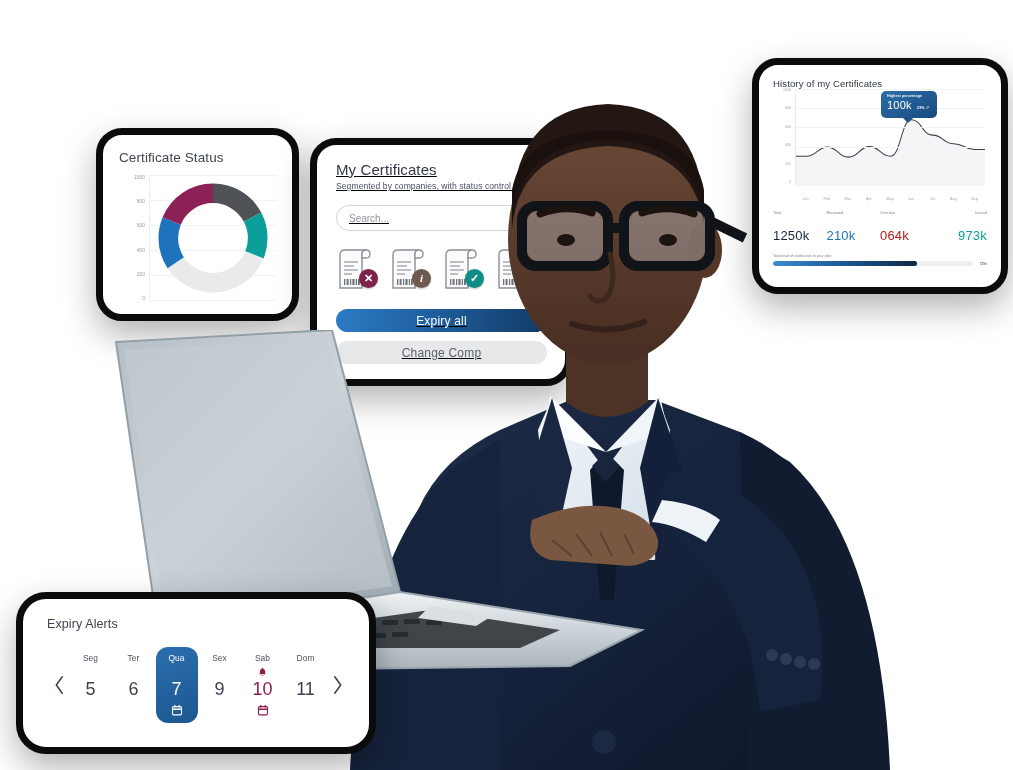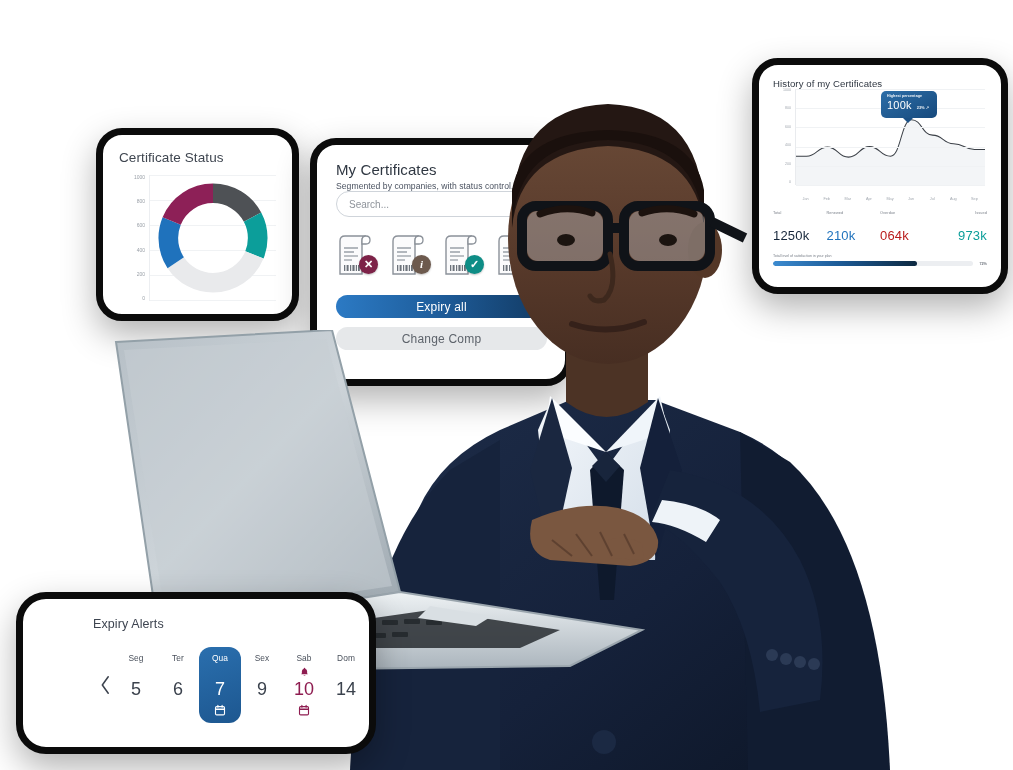--- a/index.html
+++ b/index.html
@@ -49,21 +49,21 @@
     border-left: 1px solid #eceef1;
   }
   .gridline { position: absolute; left: 0; right: 0; height: 1px; background: #f0f2f4; }
   .donut { position: absolute; left: 50%; top: 50%; transform: translate(-50%,-50%); }
 
   
   #certCard { left: 310px; top: 138px; width: 262px; height: 248px; z-index: 4; }
   .mc-title { font-size: 15px; color: #2f3742; font-weight: 400; letter-spacing:.1px; }
   .mc-sub { font-size: 8.6px; color: #4a5260; margin-top: 3px; letter-spacing: .05px; }
   .mc-search {
-    height: 26px; border: 1px solid #cfd4da; border-radius: 14px;
+    margin-top: 14px; height: 26px; border: 1px solid #cfd4da; border-radius: 14px;
     display: flex; align-items: center; padding: 0 9px 0 12px; background:#fff;justify-content:space-between;
   }
   .mc-search-ph { flex: 1; font-size: 10px; color: #8f949b; }
   .mc-icons { margin-top: 17px; display: flex; gap: 15px; }
   .doc { position: relative; width: 38px; height: 42px; flex: 0 0 auto; }
   .badge {
     position: absolute; right: -4px; bottom: 2px; width: 19px; height: 19px;
     border-radius: 50%; display:flex; align-items:center; justify-content:center;
     color:#fff; font-size: 11px; font-weight:700; line-height:1;
     box-shadow: 0 1px 2px rgba(0,0,0,.25);
@@ -108,21 +108,21 @@
   .h-stat { flex:1; }
   .hs-label { font-size:3.8px; color:#7b818a; letter-spacing:.1px; }
   .hs-val { font-size:13px; margin-top:13px; letter-spacing:.2px; }
   .h-progress-cap { font-size:3.6px; color:#7b818a; margin-top:11px; }
   .h-progress-row { display:flex; align-items:center; gap:6px; margin-top:3px; }
   .h-track { flex:1; height:5px; border-radius:3px; background:#eceef1; overflow:hidden; }
   .h-fill { height:100%; border-radius:3px; background:linear-gradient(90deg,#3c8bd0 0%, #1d5c98 45%, #0d2840 100%); }
   .h-pct { font-size:3.8px; color:#6f757e; font-weight:700; }
 
   
-  #calCard { left: 16px; top: 592px; width: 360px; height: 162px; z-index: 7; border-radius: 30px; padding-left: 46px; }
+  #calCard { left: 16px; top: 592px; width: 360px; height: 162px; z-index: 7; border-radius: 30px; }
   .cal-title { font-size: 12.5px; color:#3d4450; letter-spacing:.1px; }
   .cal-row { display:flex; align-items:center; margin-top: 16px; padding: 0 2px; }
   .chev { width:20px; flex:0 0 auto; display:flex; align-items:center; justify-content:center; color:#3c434e; }
   .days { flex:1; display:flex; justify-content:space-around; align-items:stretch; }
   .day {
     width:42px; border-radius:12px; padding:6px 0 6px; text-align:center;
     display:flex; flex-direction:column; align-items:center; gap:3px;
   }
   .day .dow { font-size:8.4px; color:#4a515c; letter-spacing:.1px; }
   .day .num { font-size:18px; color:#3b424d; font-weight:400; line-height:1.1; }
@@ -300,21 +300,21 @@
               <circle id="seg3" cx="21" cy="21" r="15.915" fill="none" stroke-width="7" stroke="#1f72bc" stroke-dasharray="15.556 84.444" stroke-dashoffset="34.444"></circle>
               <circle id="seg4" cx="21" cy="21" r="15.915" fill="none" stroke-width="7" stroke="#8d2057" stroke-dasharray="18.889 81.111" stroke-dashoffset="18.889"></circle>
             </g>
           </svg>
         </div>
       </div>
     </div>
   </div>
 
   <div class="card" id="certCard">
-    <div class="card-pad" style="padding:16px 18px 12px 19px;">
+    <div class="card-pad" style="padding:16px 18px 12px 19px;text-decoration:underline;">
       <div class="mc-title">My Certificates</div>
       <div class="mc-sub">Segmented by companies, with status control.</div>
 
       <div class="mc-search">
         <span class="mc-search-ph">Search...</span>
         <svg width="13" height="13" viewBox="0 0 24 24" fill="none" stroke="#1f7ac4" stroke-width="2.4" stroke-linecap="round">
           <circle cx="10.5" cy="10.5" r="7"></circle>
             <path d="M15.6 15.6 L21 21"></path>
         </svg>
       </div>
@@ -541,21 +541,21 @@
               <svg width="12" height="12" viewBox="0 0 16 16" fill="none" stroke="#8e1c50" stroke-width="1.5">
                 <rect x="2" y="3.5" width="12" height="11" rx="1.6"></rect>
                 <path d="M2 7 H14" stroke-width="1.8"></path>
                 <path d="M5.2 1.6 V4.4 M10.8 1.6 V4.4" stroke-linecap="round"></path>
               </svg>
             </span>
           </div>
           <div class="day">
             <span class="dow">Dom</span>
             <span class="bell-slot"></span>
-            <span class="num">14</span>
+            <span class="num">11</span>
             <span class="slot"></span>
           </div>
         </div>
 
         <div class="chev">
           <svg width="13" height="20" viewBox="0 0 14 22" fill="none" stroke="#3c434e" stroke-width="1.7" stroke-linecap="round" stroke-linejoin="round">
             <path d="M4 2 L10.5 11 L4 20"></path>
           </svg>
         </div>
       </div>

